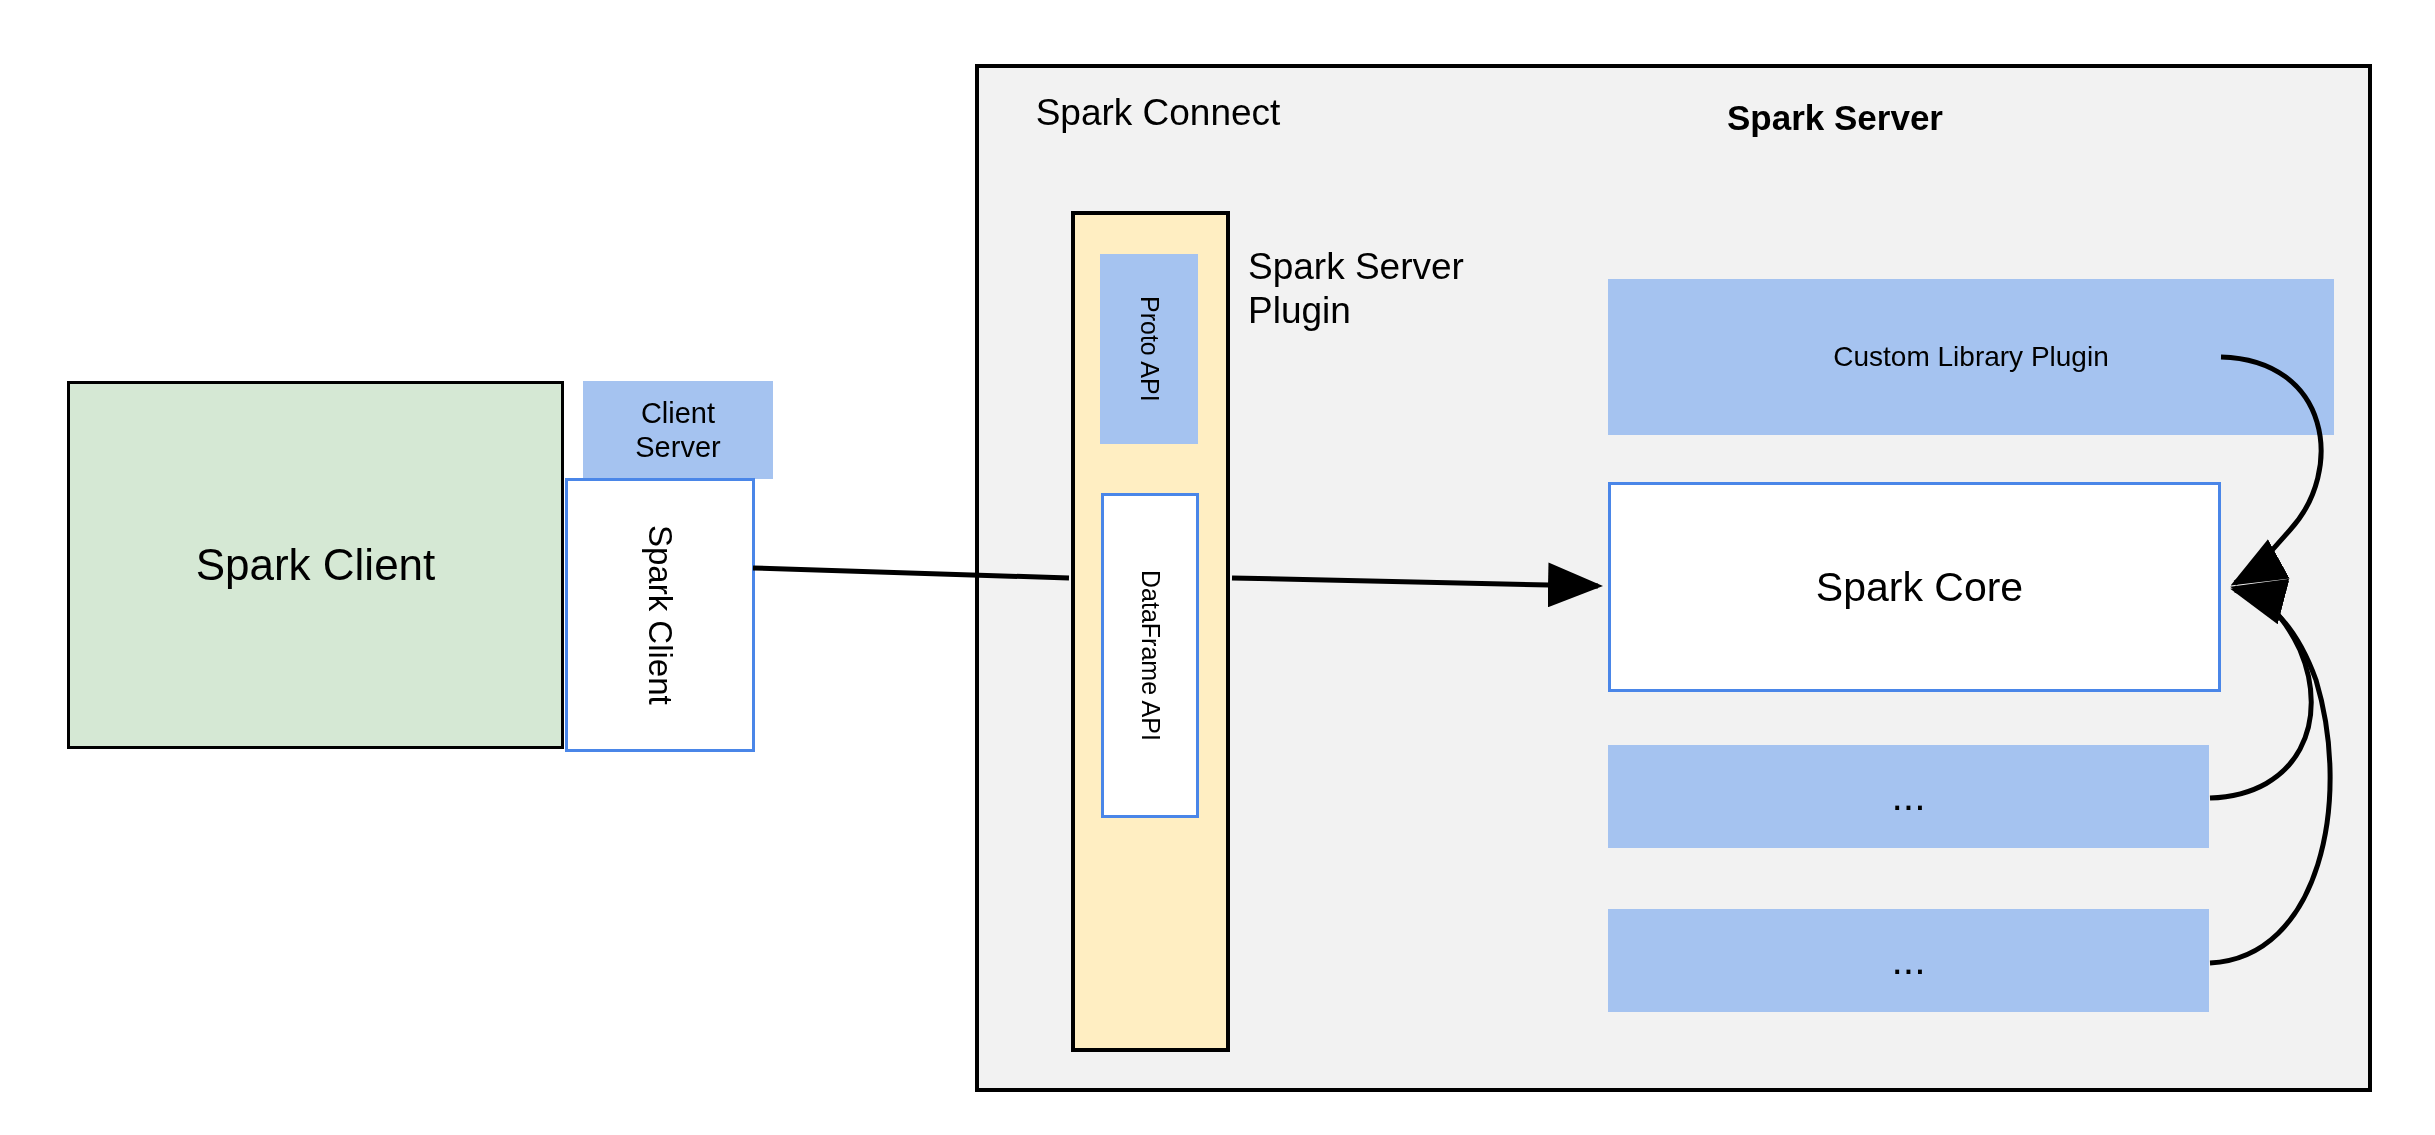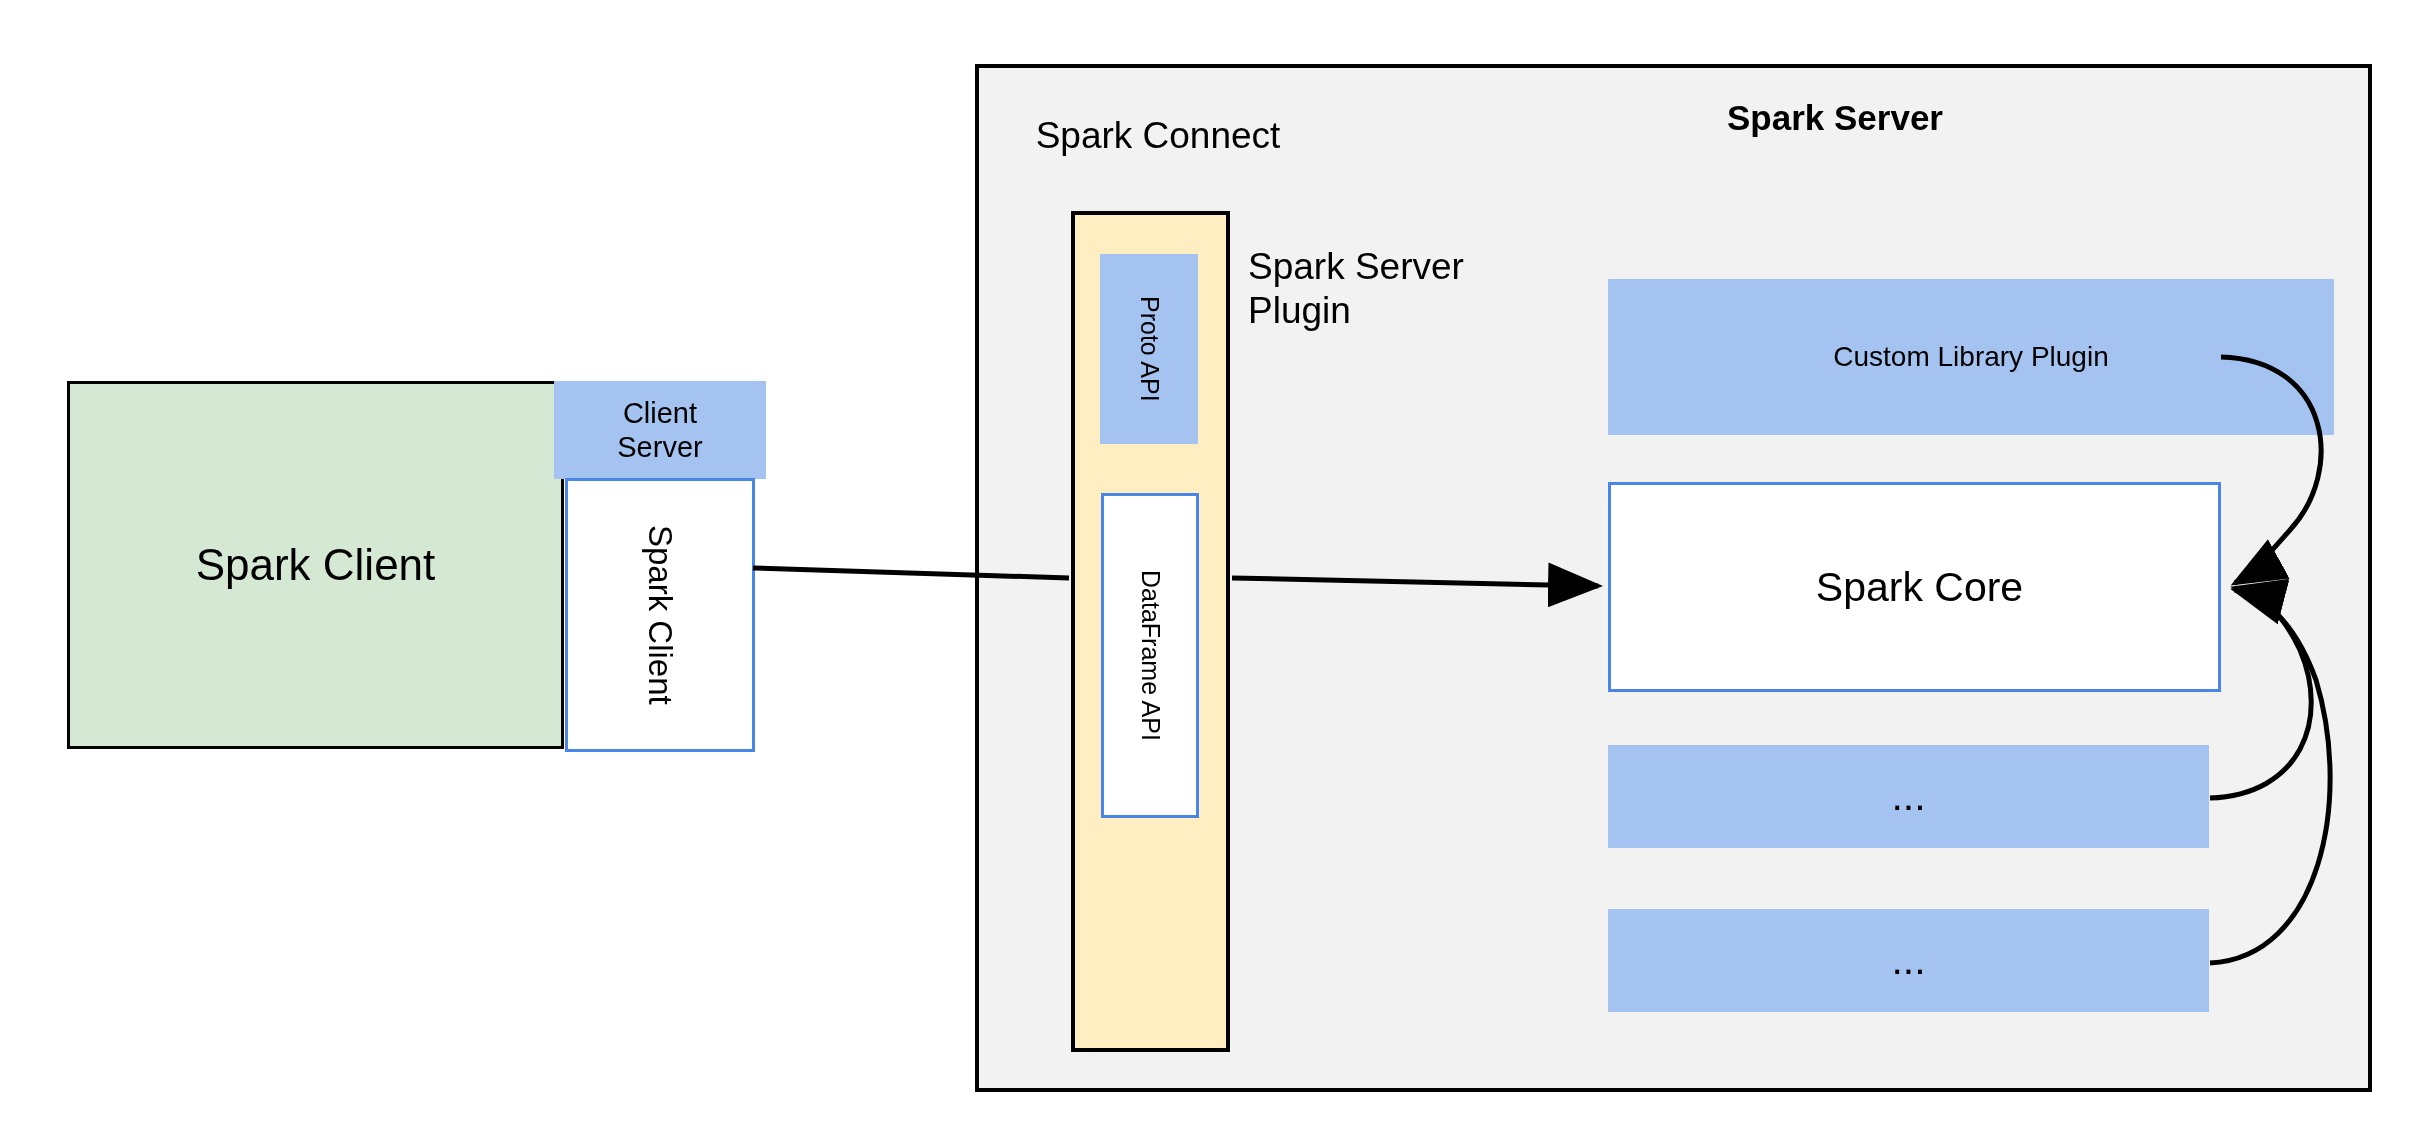--- a/index.html
+++ b/index.html
@@ -35,23 +35,23 @@
     top: 381px;
     width: 497px;
     height: 368px;
     background: #d5e8d4;
     border: 3px solid #000000;
     font-size: 44px;
   }
 
   
   #client-package {
-    left: 554px;
+    left: 583px;
     top: 381px;
-    width: 212px;
+    width: 190px;
     height: 98px;
     background: #a5c3f0;
     border: none;
     font-size: 29px;
   }
 
   
   #spark-client {
     left: 565px;
     top: 478px;
@@ -78,21 +78,21 @@
     display: block;
   }
 
   
   #spark-connect-api-label {
     left: 1013px;
     top: 68px;
     width: 290px;
     height: 90px;
     font-size: 37px;
-    align-items: flex-end;
+    align-items: center;
     flex-direction: row;
   }
   #spark-connect-api-label span { width: 100%; }
 
   #spark-server-title {
     left: 1700px;
     top: 95px;
     width: 270px;
     height: 46px;
     font-size: 35px;

